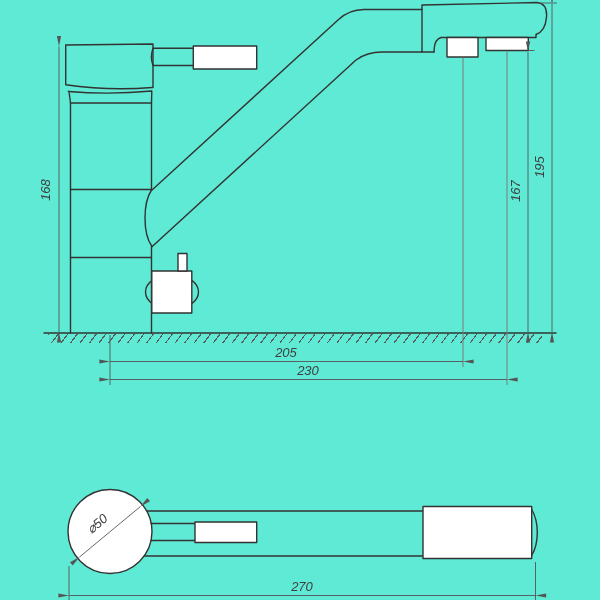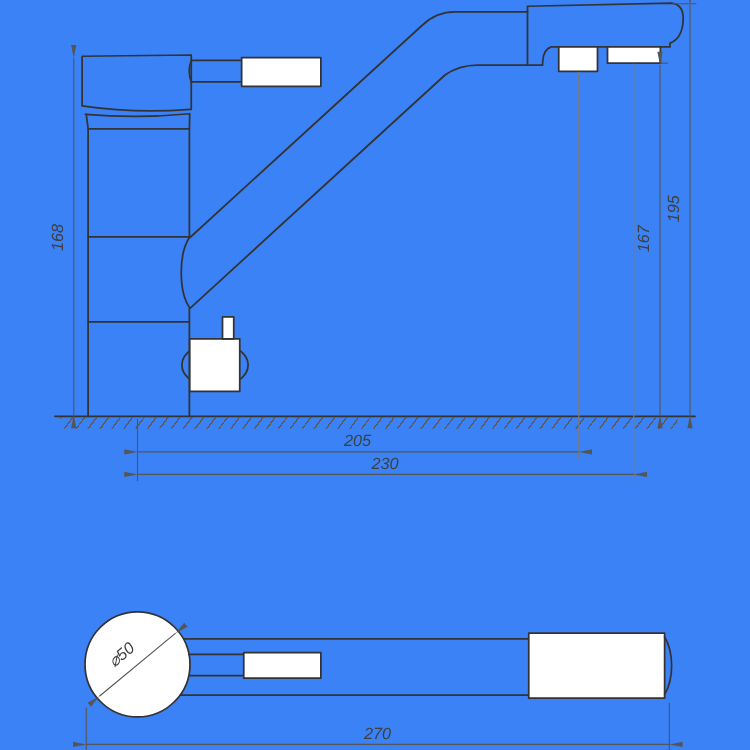--- a/index.html
+++ b/index.html
@@ -1,16 +1,16 @@
 <!DOCTYPE html>
 <html><head>
 <meta charset="utf-8">
 <style>
   html,body{margin:0;padding:0;background:#ffffff;}
-  .canvas{position:relative;width:600px;height:600px;background:#3b82f6;overflow:hidden;
+  .canvas{position:relative;width:600px;height:600px;background:#5eead4;overflow:hidden;
           font-family:"Liberation Sans",sans-serif;}
   .canvas svg{position:absolute;left:0;top:0;}
   
   .hatch{position:absolute;left:48px;top:334px;width:494px;height:9px;
          background:repeating-linear-gradient(127deg,#5a5a5a 0,#5a5a5a 1.1px,transparent 1.1px,transparent 7.6px);}
   .outline{fill:none;stroke:#333333;stroke-width:1.4;stroke-linecap:round;stroke-linejoin:round;}
   .outline-f{fill:#ffffff;stroke:#333333;stroke-width:1.4;stroke-linejoin:round;}
   .thin{fill:none;stroke:#555555;stroke-width:0.9;}
   .drop{fill:none;stroke:#7a7a7a;stroke-width:1;}
   .dim{font:italic 13px "Liberation Sans",sans-serif;fill:#3f3f3f;}

